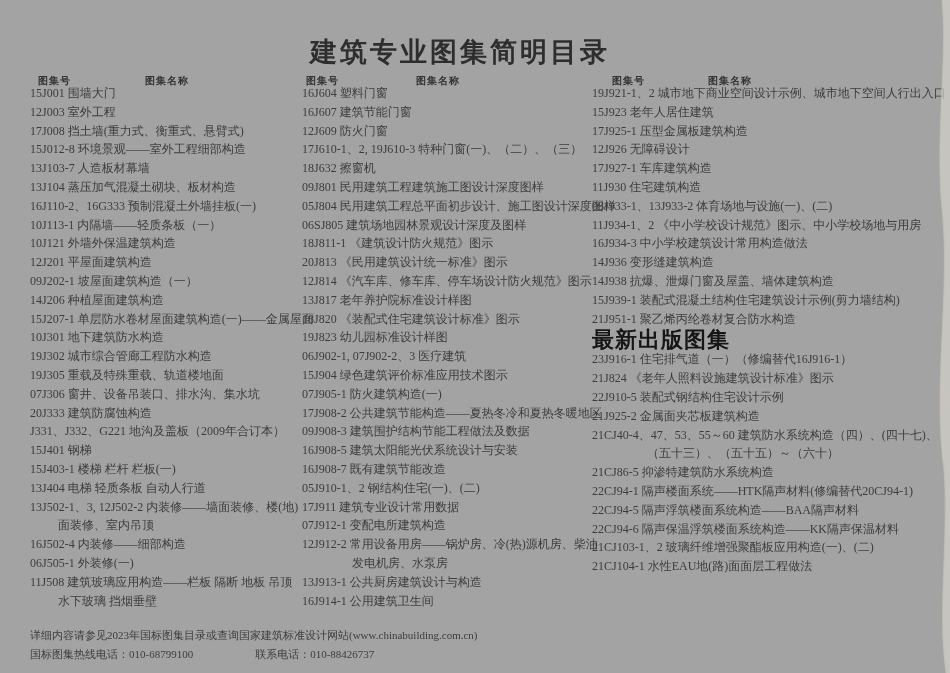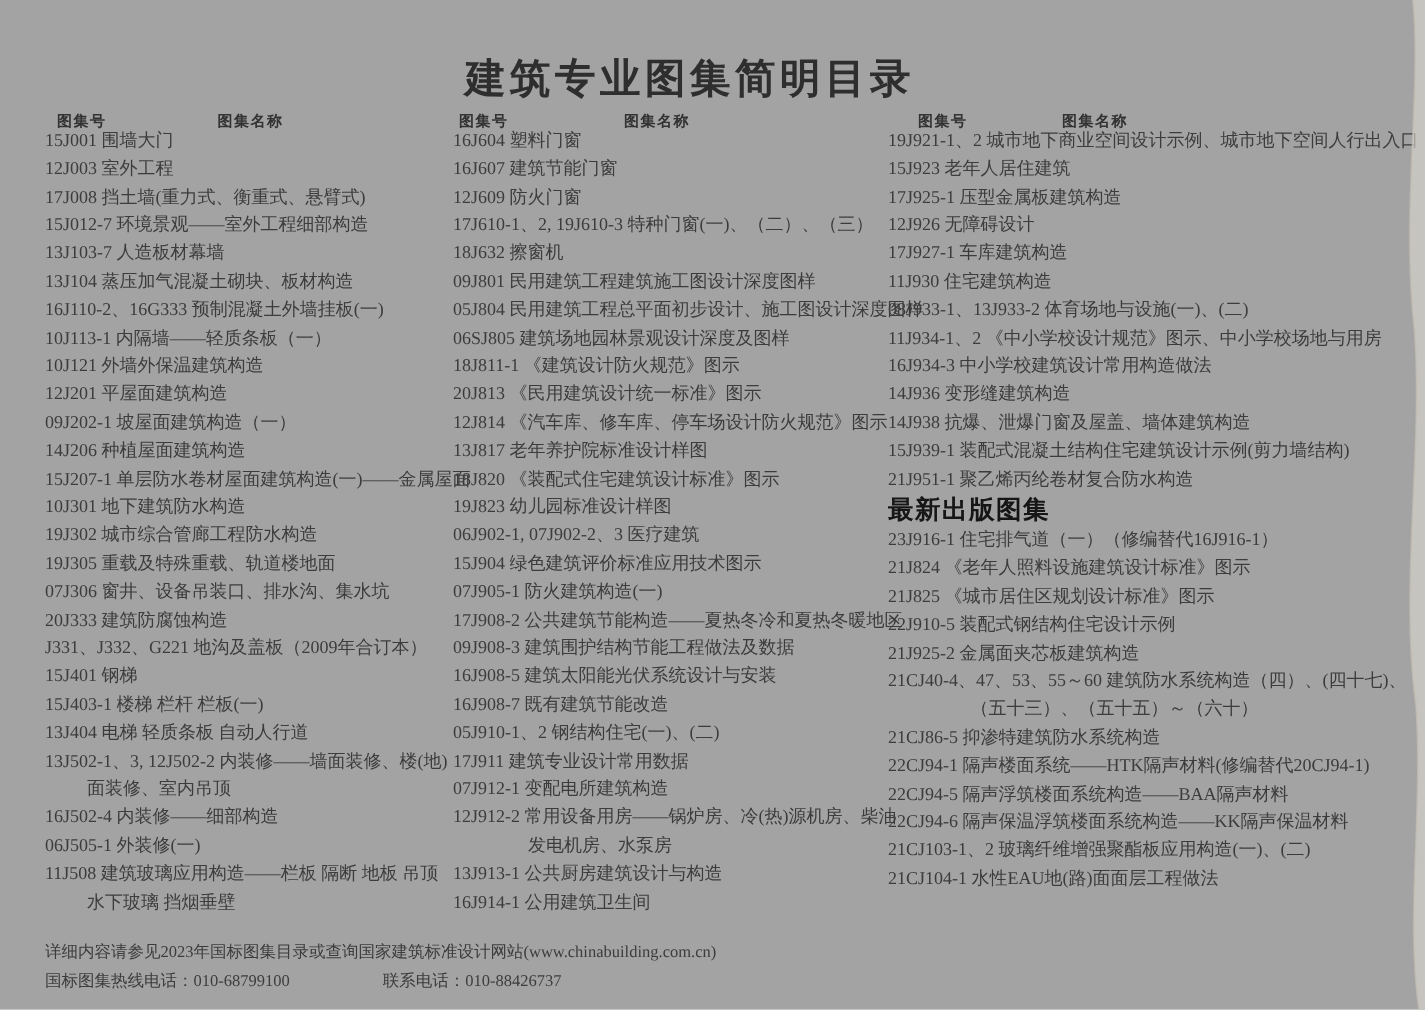--- a/index.html
+++ b/index.html
@@ -31,21 +31,21 @@
   }
   .col .line{height:18.8px;white-space:nowrap;}
   .col1{left:30px;width:272px;}
   .col2{left:302px;width:289px;}
   .col3{left:592px;width:356px;}
   .col1 .indent{padding-left:28px;}
   .col2 .indent{padding-left:50px;}
   .col3 .indent{padding-left:55px;}
   .section-head{
     font-family:Liberation Sans, sans-serif;
-    font-weight:bold;font-size:17px;color:#161616;
+    font-weight:bold;font-size:22px;color:#161616;
     height:21px !important;line-height:21px !important;
     letter-spacing:1px;padding-top:1px;
   }
   .footer{
     position:absolute;left:30px;top:626px;
     font-size:11px;line-height:19px;color:#3c3c3c;
     white-space:nowrap;
   }
   .footer .row2 span{display:inline-block;}
   .footer .row2 .gap{width:62px;}
@@ -65,21 +65,21 @@
   <div class="colhead h1b">图集名称</div>
   <div class="colhead h2a">图集号</div>
   <div class="colhead h2b">图集名称</div>
   <div class="colhead h3a">图集号</div>
   <div class="colhead h3b">图集名称</div>
 
   <div class="col col1">
       <div class="line">15J001 围墙大门</div>
       <div class="line">12J003 室外工程</div>
       <div class="line">17J008 挡土墙(重力式、衡重式、悬臂式)</div>
-      <div class="line">15J012-7 环境景观——室外工程细部构造</div>
+      <div class="line">15J012-8 环境景观——室外工程细部构造</div>
       <div class="line">13J103-7 人造板材幕墙</div>
       <div class="line">13J104 蒸压加气混凝土砌块、板材构造</div>
       <div class="line">16J110-2、16G333 预制混凝土外墙挂板(一)</div>
       <div class="line">10J113-1 内隔墙——轻质条板（一）</div>
       <div class="line">10J121 外墙外保温建筑构造</div>
       <div class="line">12J201 平屋面建筑构造</div>
       <div class="line">09J202-1 坡屋面建筑构造（一）</div>
       <div class="line">14J206 种植屋面建筑构造</div>
       <div class="line">15J207-1 单层防水卷材屋面建筑构造(一)——金属屋面</div>
       <div class="line">10J301 地下建筑防水构造</div>
@@ -138,21 +138,20 @@
       <div class="line">08J933-1、13J933-2 体育场地与设施(一)、(二)</div>
       <div class="line">11J934-1、2 《中小学校设计规范》图示、中小学校场地与用房</div>
       <div class="line">16J934-3 中小学校建筑设计常用构造做法</div>
       <div class="line">14J936 变形缝建筑构造</div>
       <div class="line">14J938 抗爆、泄爆门窗及屋盖、墙体建筑构造</div>
       <div class="line">15J939-1 装配式混凝土结构住宅建筑设计示例(剪力墙结构)</div>
       <div class="line">21J951-1 聚乙烯丙纶卷材复合防水构造</div>
       <div class="line section-head">最新出版图集</div>
       <div class="line">23J916-1 住宅排气道（一）（修编替代16J916-1）</div>
       <div class="line">21J824 《老年人照料设施建筑设计标准》图示</div>
-      <div class="line">21J825 《城市居住区规划设计标准》图示</div>
       <div class="line">22J910-5 装配式钢结构住宅设计示例</div>
       <div class="line">21J925-2 金属面夹芯板建筑构造</div>
       <div class="line">21CJ40-4、47、53、55～60 建筑防水系统构造（四）、(四十七)、</div>
       <div class="line indent">（五十三）、（五十五）～（六十）</div>
       <div class="line">21CJ86-5 抑渗特建筑防水系统构造</div>
       <div class="line">22CJ94-1 隔声楼面系统——HTK隔声材料(修编替代20CJ94-1)</div>
       <div class="line">22CJ94-5 隔声浮筑楼面系统构造——BAA隔声材料</div>
       <div class="line">22CJ94-6 隔声保温浮筑楼面系统构造——KK隔声保温材料</div>
       <div class="line">21CJ103-1、2 玻璃纤维增强聚酯板应用构造(一)、(二)</div>
       <div class="line">21CJ104-1 水性EAU地(路)面面层工程做法</div>

